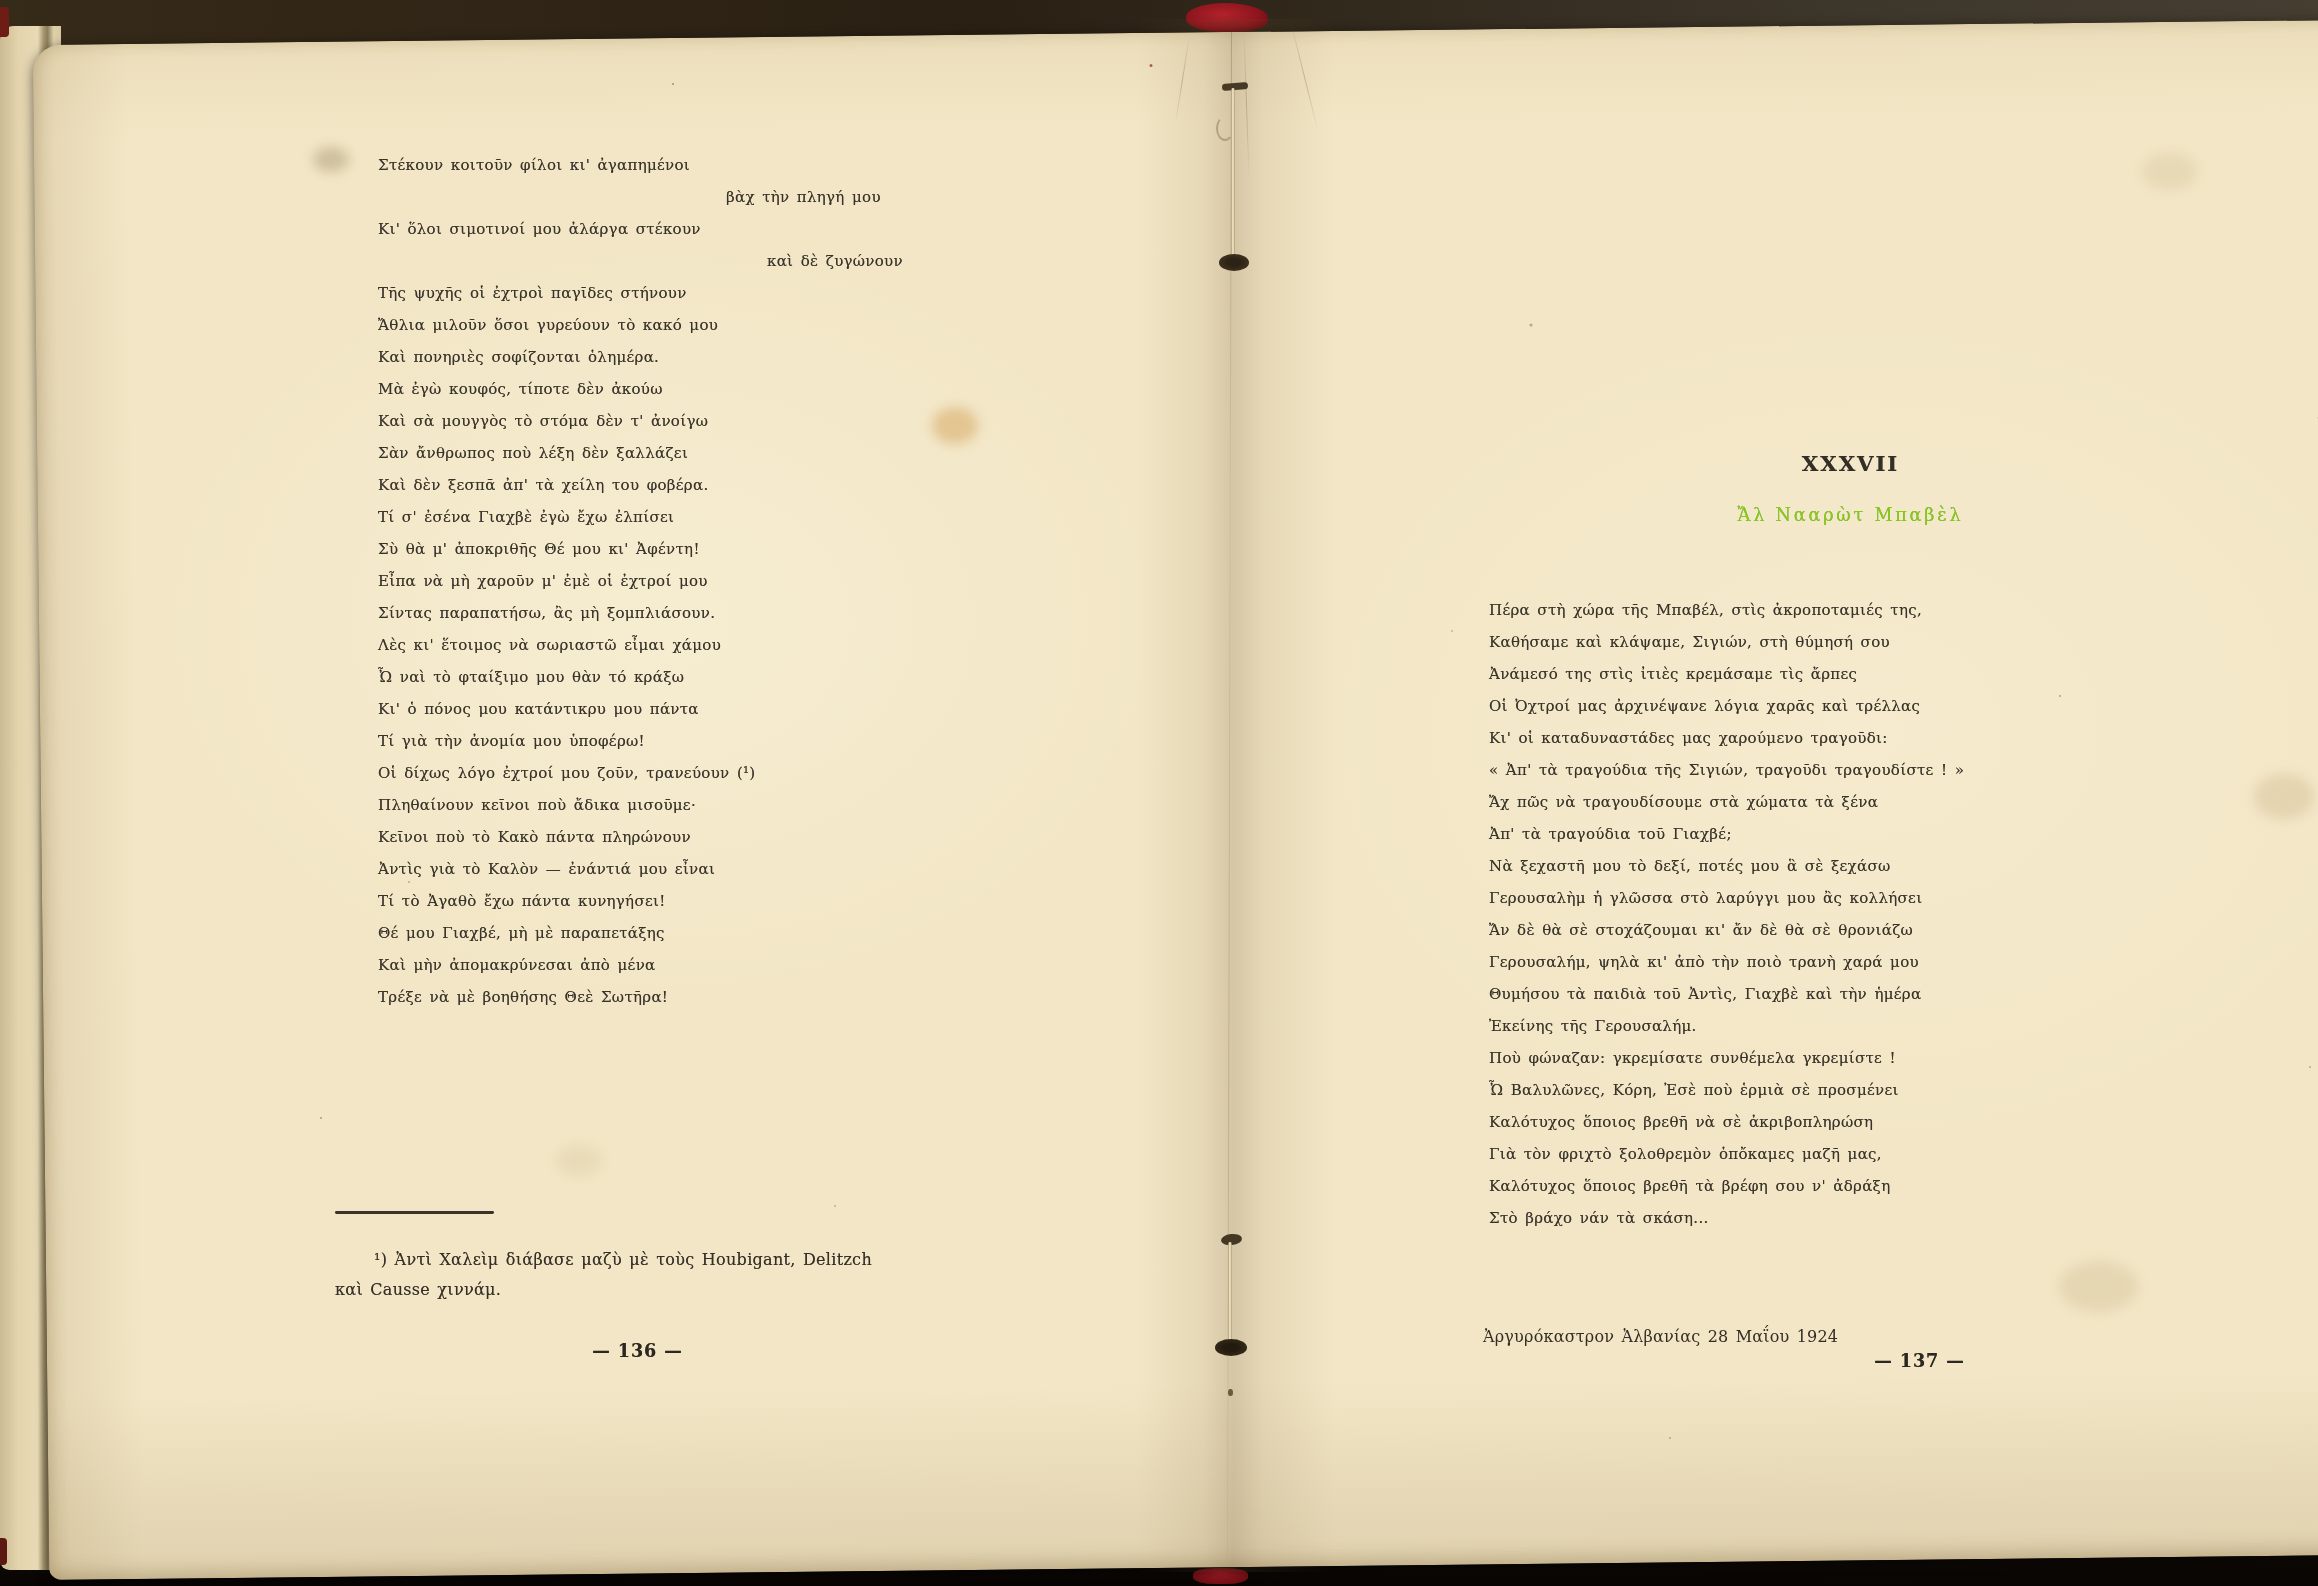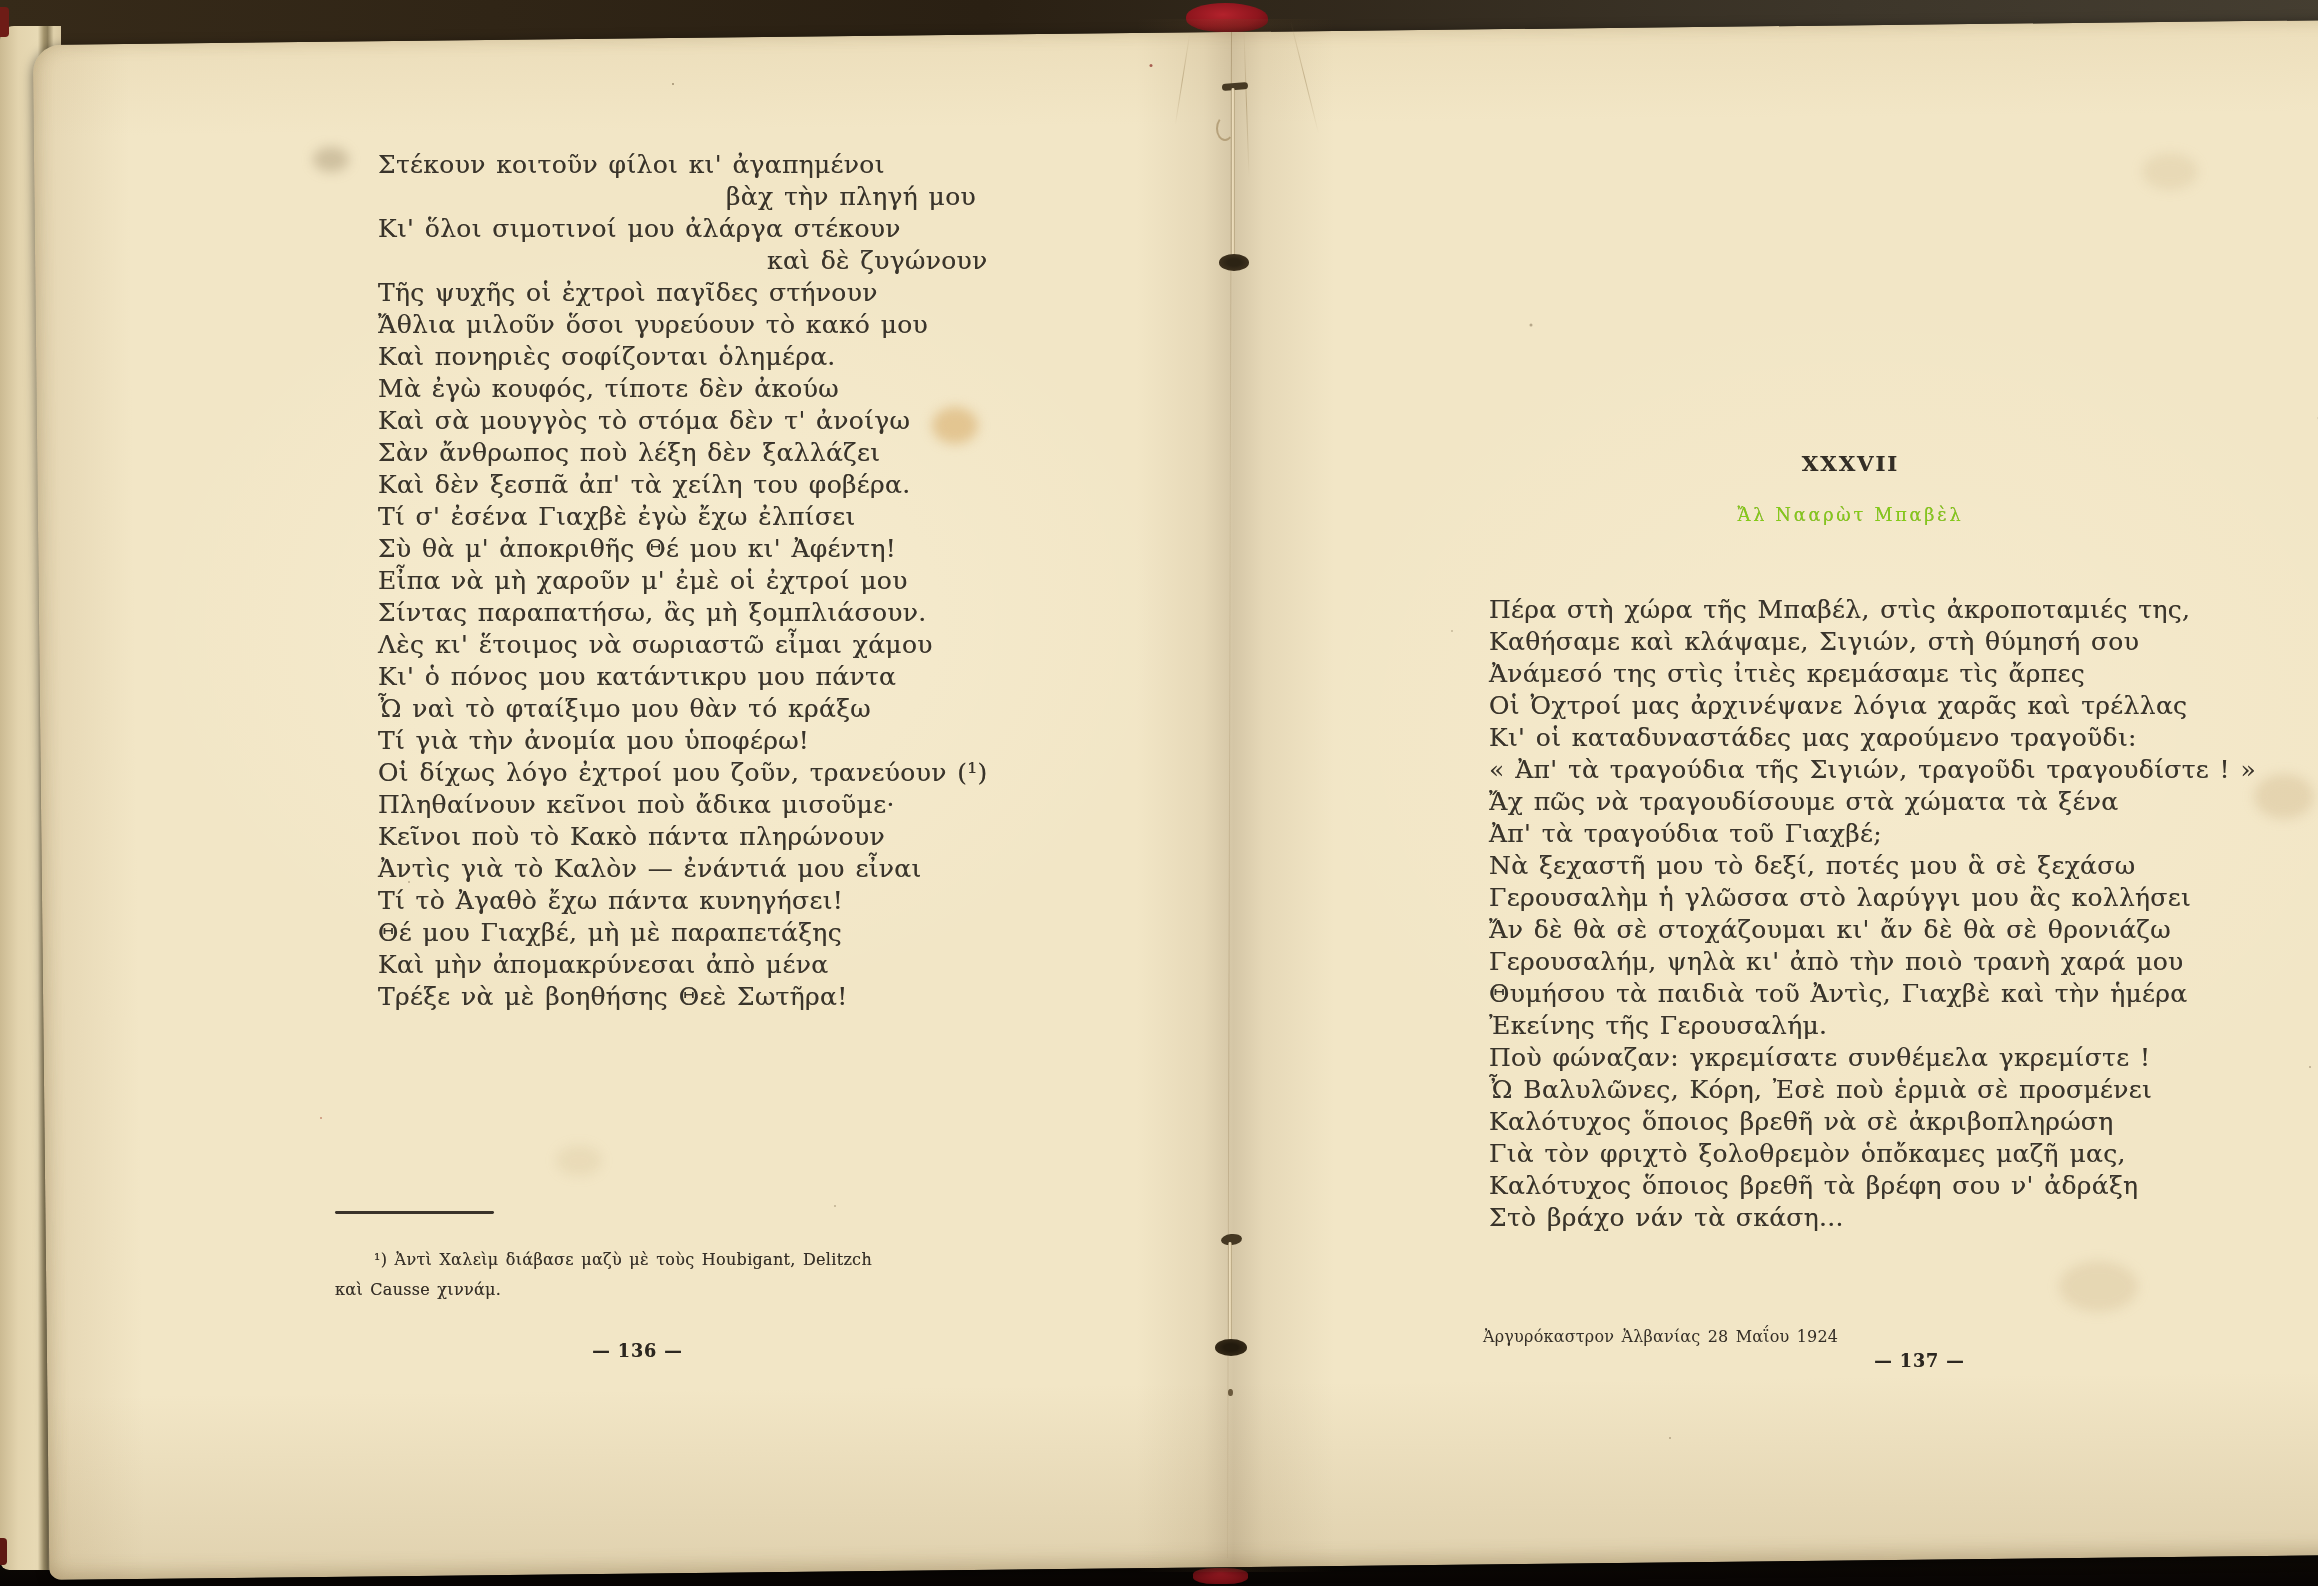--- a/index.html
+++ b/index.html
@@ -54,21 +54,21 @@
   .stain{position:absolute;z-index:4;border-radius:50%;filter:blur(5.6px);pointer-events:none;}
   .specks{position:absolute;z-index:4;left:672px;top:83px;width:2.3px;height:2.3px;border-radius:50%;background:rgba(95,75,48,0.55);
     box-shadow:858px 241px 0 0.5px rgba(95,75,48,0.4), 1387px 612px 0 0 rgba(95,75,48,0.45),
       -264px 798px 0 0 rgba(95,75,48,0.4), 478px -18.5px 0 0.5px rgba(138,42,34,0.7),
       1637px 983px 0 0 rgba(95,75,48,0.4), 162px 1122px 0 0 rgba(95,75,48,0.35),
       997px 1354px 0 0 rgba(95,75,48,0.4), 1646px 334px 0 0.5px rgba(95,75,48,0.35),
       -352px 1034px 0 0 rgba(160,60,40,0.5), 779px 547px 0 0 rgba(95,75,48,0.3);}
   
   .textlayer{position:absolute;z-index:6;color:#39342b;}
   .pline{white-space:nowrap;letter-spacing:0.3px;word-spacing:2.3px;text-shadow:0 0 0.5px rgba(58,50,40,0.55);}
-  .poem{position:absolute;font-size:25px;}
+  .poem{position:absolute;font-size:15px;}
   #left-poem{left:378px;top:149px;line-height:32px;}
   #right-poem{left:1489px;top:594px;line-height:32px;}
   .heading{position:absolute;left:1489px;top:451px;width:723px;text-align:center;
     font-size:21.3px;font-weight:bold;letter-spacing:1.9px;color:#332e26;text-shadow:0 0 0.5px rgba(50,44,36,0.6);}
   .subtitle{position:absolute;left:1489px;top:505px;width:723px;text-align:center;
     font-size:17.6px;letter-spacing:2.8px;color:#84cc16;text-shadow:0 0 0.5px rgba(58,50,40,0.5);}
   .footnote-rule{position:absolute;left:335px;top:1211px;width:159px;height:2.8px;background:#3a332a;border-radius:1.4px;z-index:6;}
   #footnote{left:335px;top:1229px;font-size:16px;line-height:30px;color:#352f27;margin-top:16px;}
   #footnote .pline{word-spacing:1.9px;}
   .dateline{position:absolute;left:1483px;top:1327px;font-size:16px;font-weight:normal;
@@ -132,22 +132,22 @@
       <div class="pline">Καὶ πονηριὲς σοφίζονται ὁλημέρα.</div>
       <div class="pline">Μὰ ἐγὼ κουφός, τίποτε δὲν ἀκούω</div>
       <div class="pline">Καὶ σὰ μουγγὸς τὸ στόμα δὲν τ' ἀνοίγω</div>
       <div class="pline">Σὰν ἄνθρωπος ποὺ λέξη δὲν ξαλλάζει</div>
       <div class="pline">Καὶ δὲν ξεσπᾶ ἀπ' τὰ χείλη του φοβέρα.</div>
       <div class="pline">Τί σ' ἐσένα Γιαχβὲ ἐγὼ ἔχω ἐλπίσει</div>
       <div class="pline">Σὺ θὰ μ' ἀποκριθῆς Θέ μου κι' Ἀφέντη!</div>
       <div class="pline">Εἶπα νὰ μὴ χαροῦν μ' ἐμὲ οἱ ἐχτροί μου</div>
       <div class="pline">Σίντας παραπατήσω, ἂς μὴ ξομπλιάσουν.</div>
       <div class="pline">Λὲς κι' ἕτοιμος νὰ σωριαστῶ εἶμαι χάμου</div>
+      <div class="pline">Ὦ ναὶ τὸ φταίξιμο μου θὰν τό κράξω</div>
       <div class="pline">Κι' ὁ πόνος μου κατάντικρυ μου πάντα</div>
-      <div class="pline">Ὦ ναὶ τὸ φταίξιμο μου θὰν τό κράξω</div>
       <div class="pline">Τί γιὰ τὴν ἀνομία μου ὑποφέρω!</div>
       <div class="pline">Οἱ δίχως λόγο ἐχτροί μου ζοῦν, τρανεύουν (¹)</div>
       <div class="pline">Πληθαίνουν κεῖνοι ποὺ ἄδικα μισοῦμε·</div>
       <div class="pline">Κεῖνοι ποὺ τὸ Κακὸ πάντα πληρώνουν</div>
       <div class="pline">Ἀντὶς γιὰ τὸ Καλὸν — ἐνάντιά μου εἶναι</div>
       <div class="pline">Τί τὸ Ἀγαθὸ ἔχω πάντα κυνηγήσει!</div>
       <div class="pline">Θέ μου Γιαχβέ, μὴ μὲ παραπετάξης</div>
       <div class="pline">Καὶ μὴν ἀπομακρύνεσαι ἀπὸ μένα</div>
       <div class="pline">Τρέξε νὰ μὲ βοηθήσης Θεὲ Σωτῆρα!</div>
     </div>

